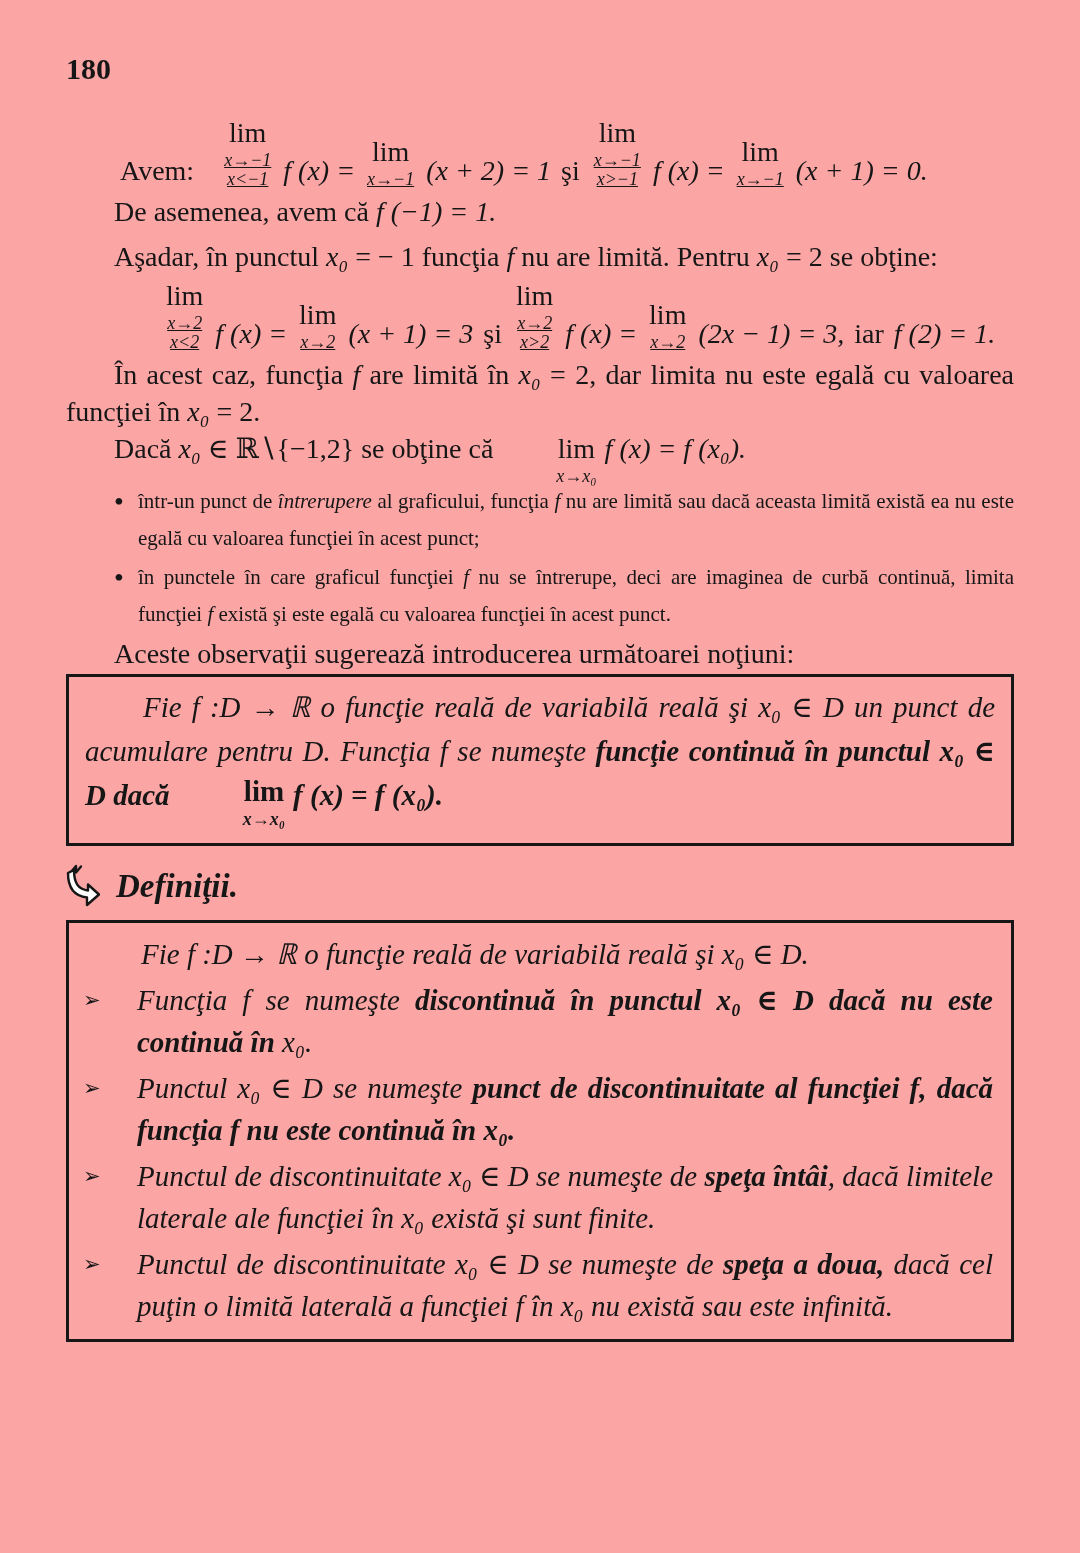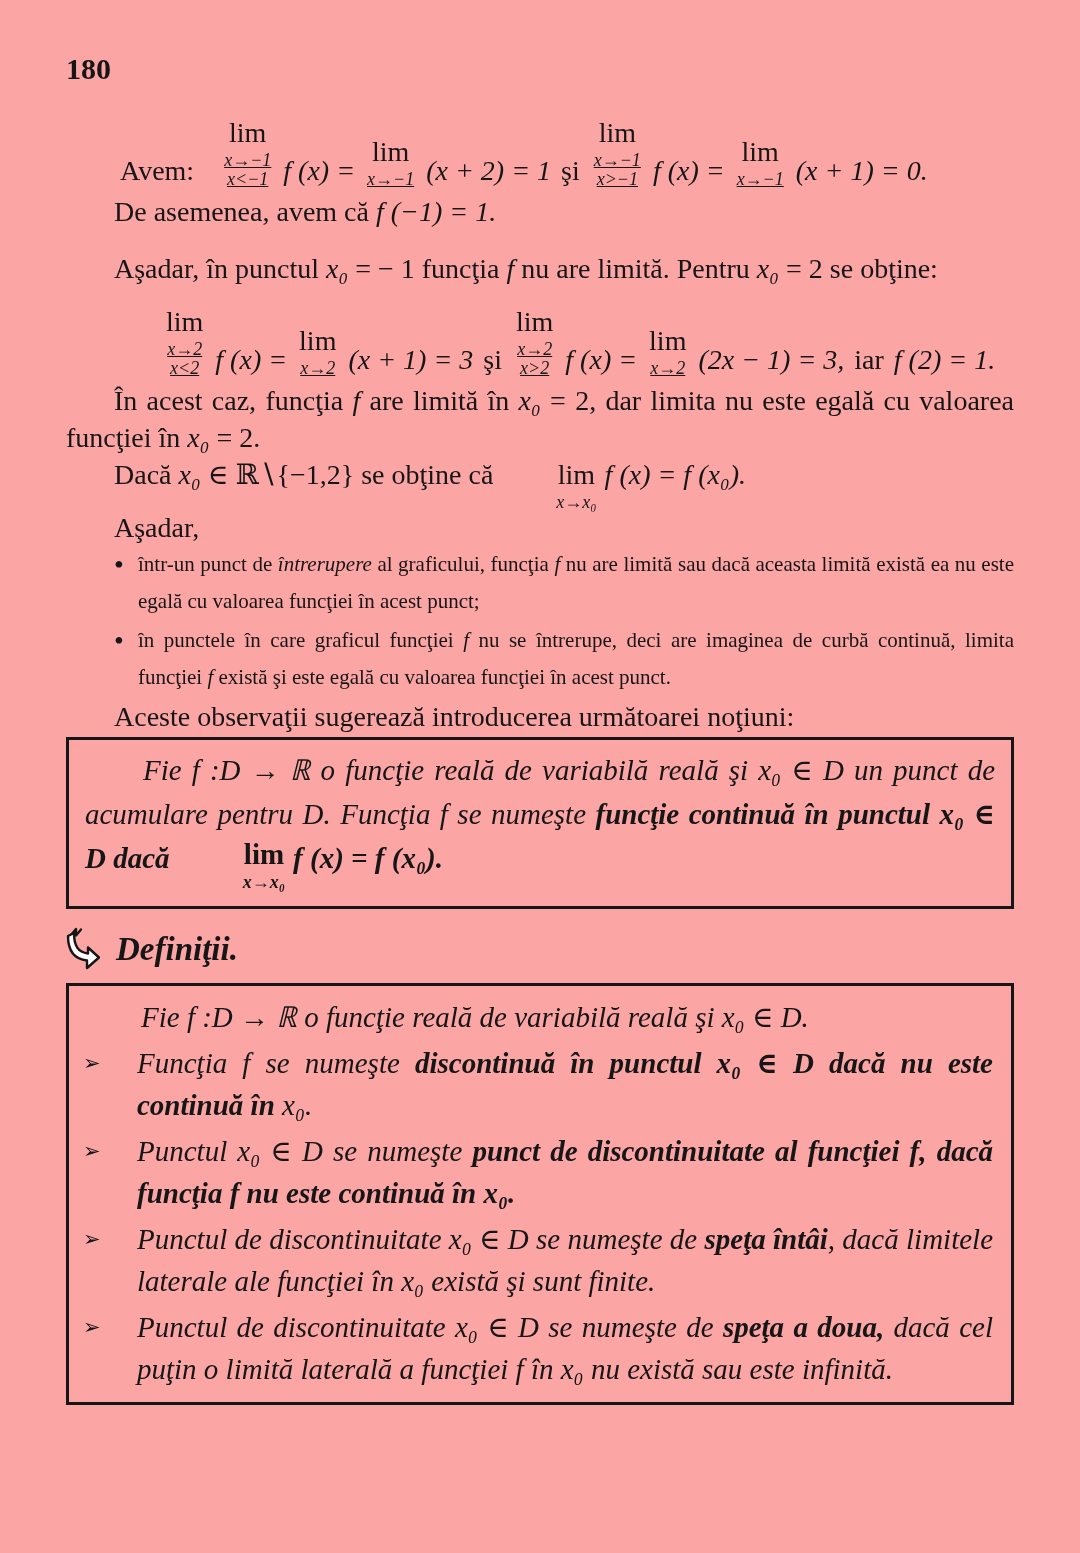--- a/index.html
+++ b/index.html
@@ -27,21 +27,21 @@
   .f2{padding-left:92px;}
   
   .ilim{display:inline-flex;flex-direction:column;align-items:center;vertical-align:top;height:37px;overflow:visible;margin:0 8px;}
   .ilim .op{font-style:normal;line-height:37px;}
   .ilim .sub{font-size:18px;font-style:italic;line-height:19px;white-space:nowrap;}
   .bold-lim{font-weight:bold;}
   
   .bullet{display:flex;padding-left:48px;margin-bottom:2px;}
   .bmark{width:24px;font-size:28px;line-height:37px;flex:none;}
   .btext{flex:1;font-size:21px;line-height:37px;text-align:justify;}
-  .mb8{margin-bottom:20px;}.mb2{margin-bottom:16px;}.mb16{margin-bottom:16px;}.mb14{margin-bottom:2px;}
+  .mb8{margin-bottom:8px;}.mb2{margin-bottom:2px;}.mb16{margin-bottom:16px;}.mb14{margin-bottom:2px;}
   
   .defheader{display:flex;align-items:center;margin:18px 0 12px 0;}
   .defheader svg{flex:none;margin-right:16px;}
   .deftitle{font-size:33px;font-weight:bold;font-style:italic;line-height:42px;}
   
   .defbox{border:3px solid #161616;padding:8px 16px 26px 16px;font-size:29px;}
   .defbox .body{font-style:italic;line-height:44px;text-align:justify;text-indent:58px;}
   .defbox2{border:3px solid #161616;padding:10px 18px 12px 14px;font-size:29px;margin-bottom:0;}
   .defbox2 .intro{font-style:italic;line-height:42px;text-indent:58px;text-align:justify;}
   .ditem{display:flex;margin-top:4px;}
@@ -122,23 +122,20 @@
     <span class="u">În acest caz, funcţia </span><span class="i">f</span><span class="u"> are limită în </span><span class="i">x₀</span><span class="u"> = 2, dar limita nu este egală cu valoarea funcţiei în </span><span class="i">x₀</span><span class="u"> = 2.</span>
   </div>
 
   <div class="para indent mb16">
     <span class="u">Dacă </span><span class="i">x₀</span><span class="u"> ∈ ℝ∖{−1,2}</span><span class="u"> se obţine că </span><span class="ilim">
         <span class="op">lim</span>
         <span class="sub">x→x₀</span>
       </span><span class="i">f (x) = f (x₀).</span>
   </div>
 
-  <div class="para indent">
-    <span class="u">Aşadar,</span>
-  </div>
 
   <div>
     <div class="bullet">
       <span class="bmark">•</span>
       <span class="btext">
         <span class="u">într-un punct de </span><span class="i">întrerupere</span><span class="u"> al graficului, funcţia </span><span class="i">f</span><span class="u"> nu are limită sau dacă aceasta limită există ea nu este egală cu valoarea funcţiei în acest punct;</span>
       </span>
     </div>
     <div class="bullet">
       <span class="bmark">•</span>

